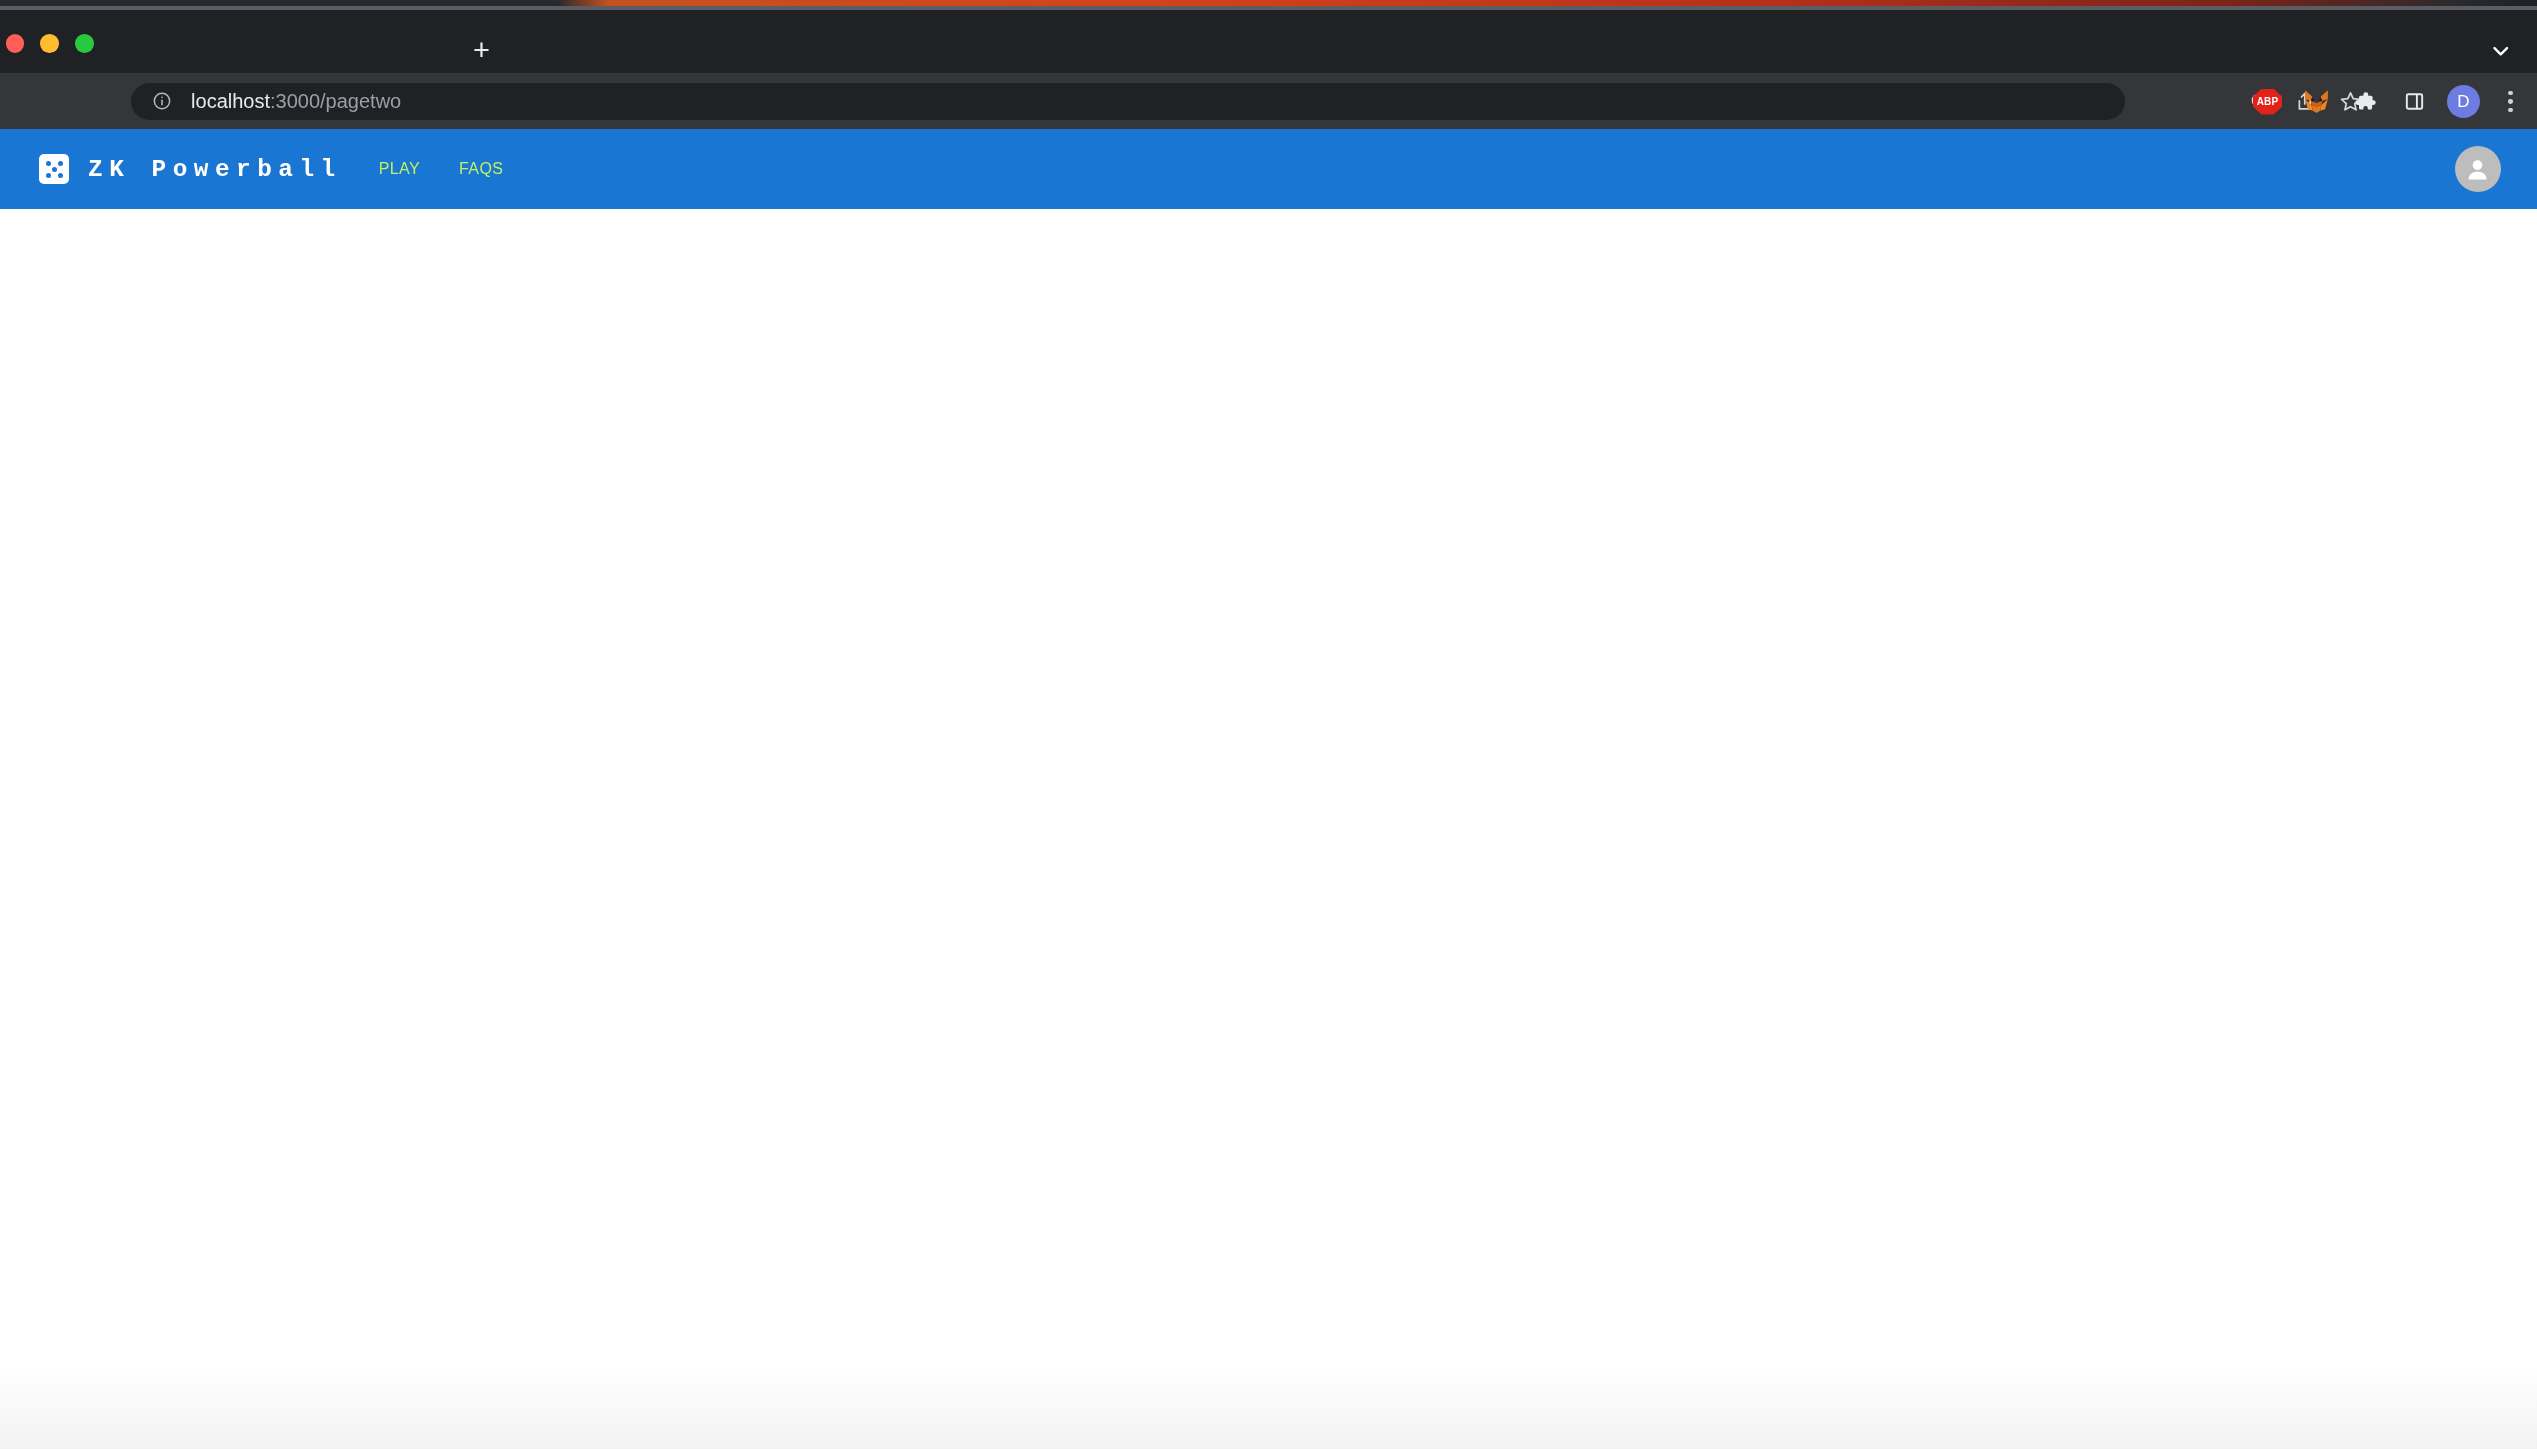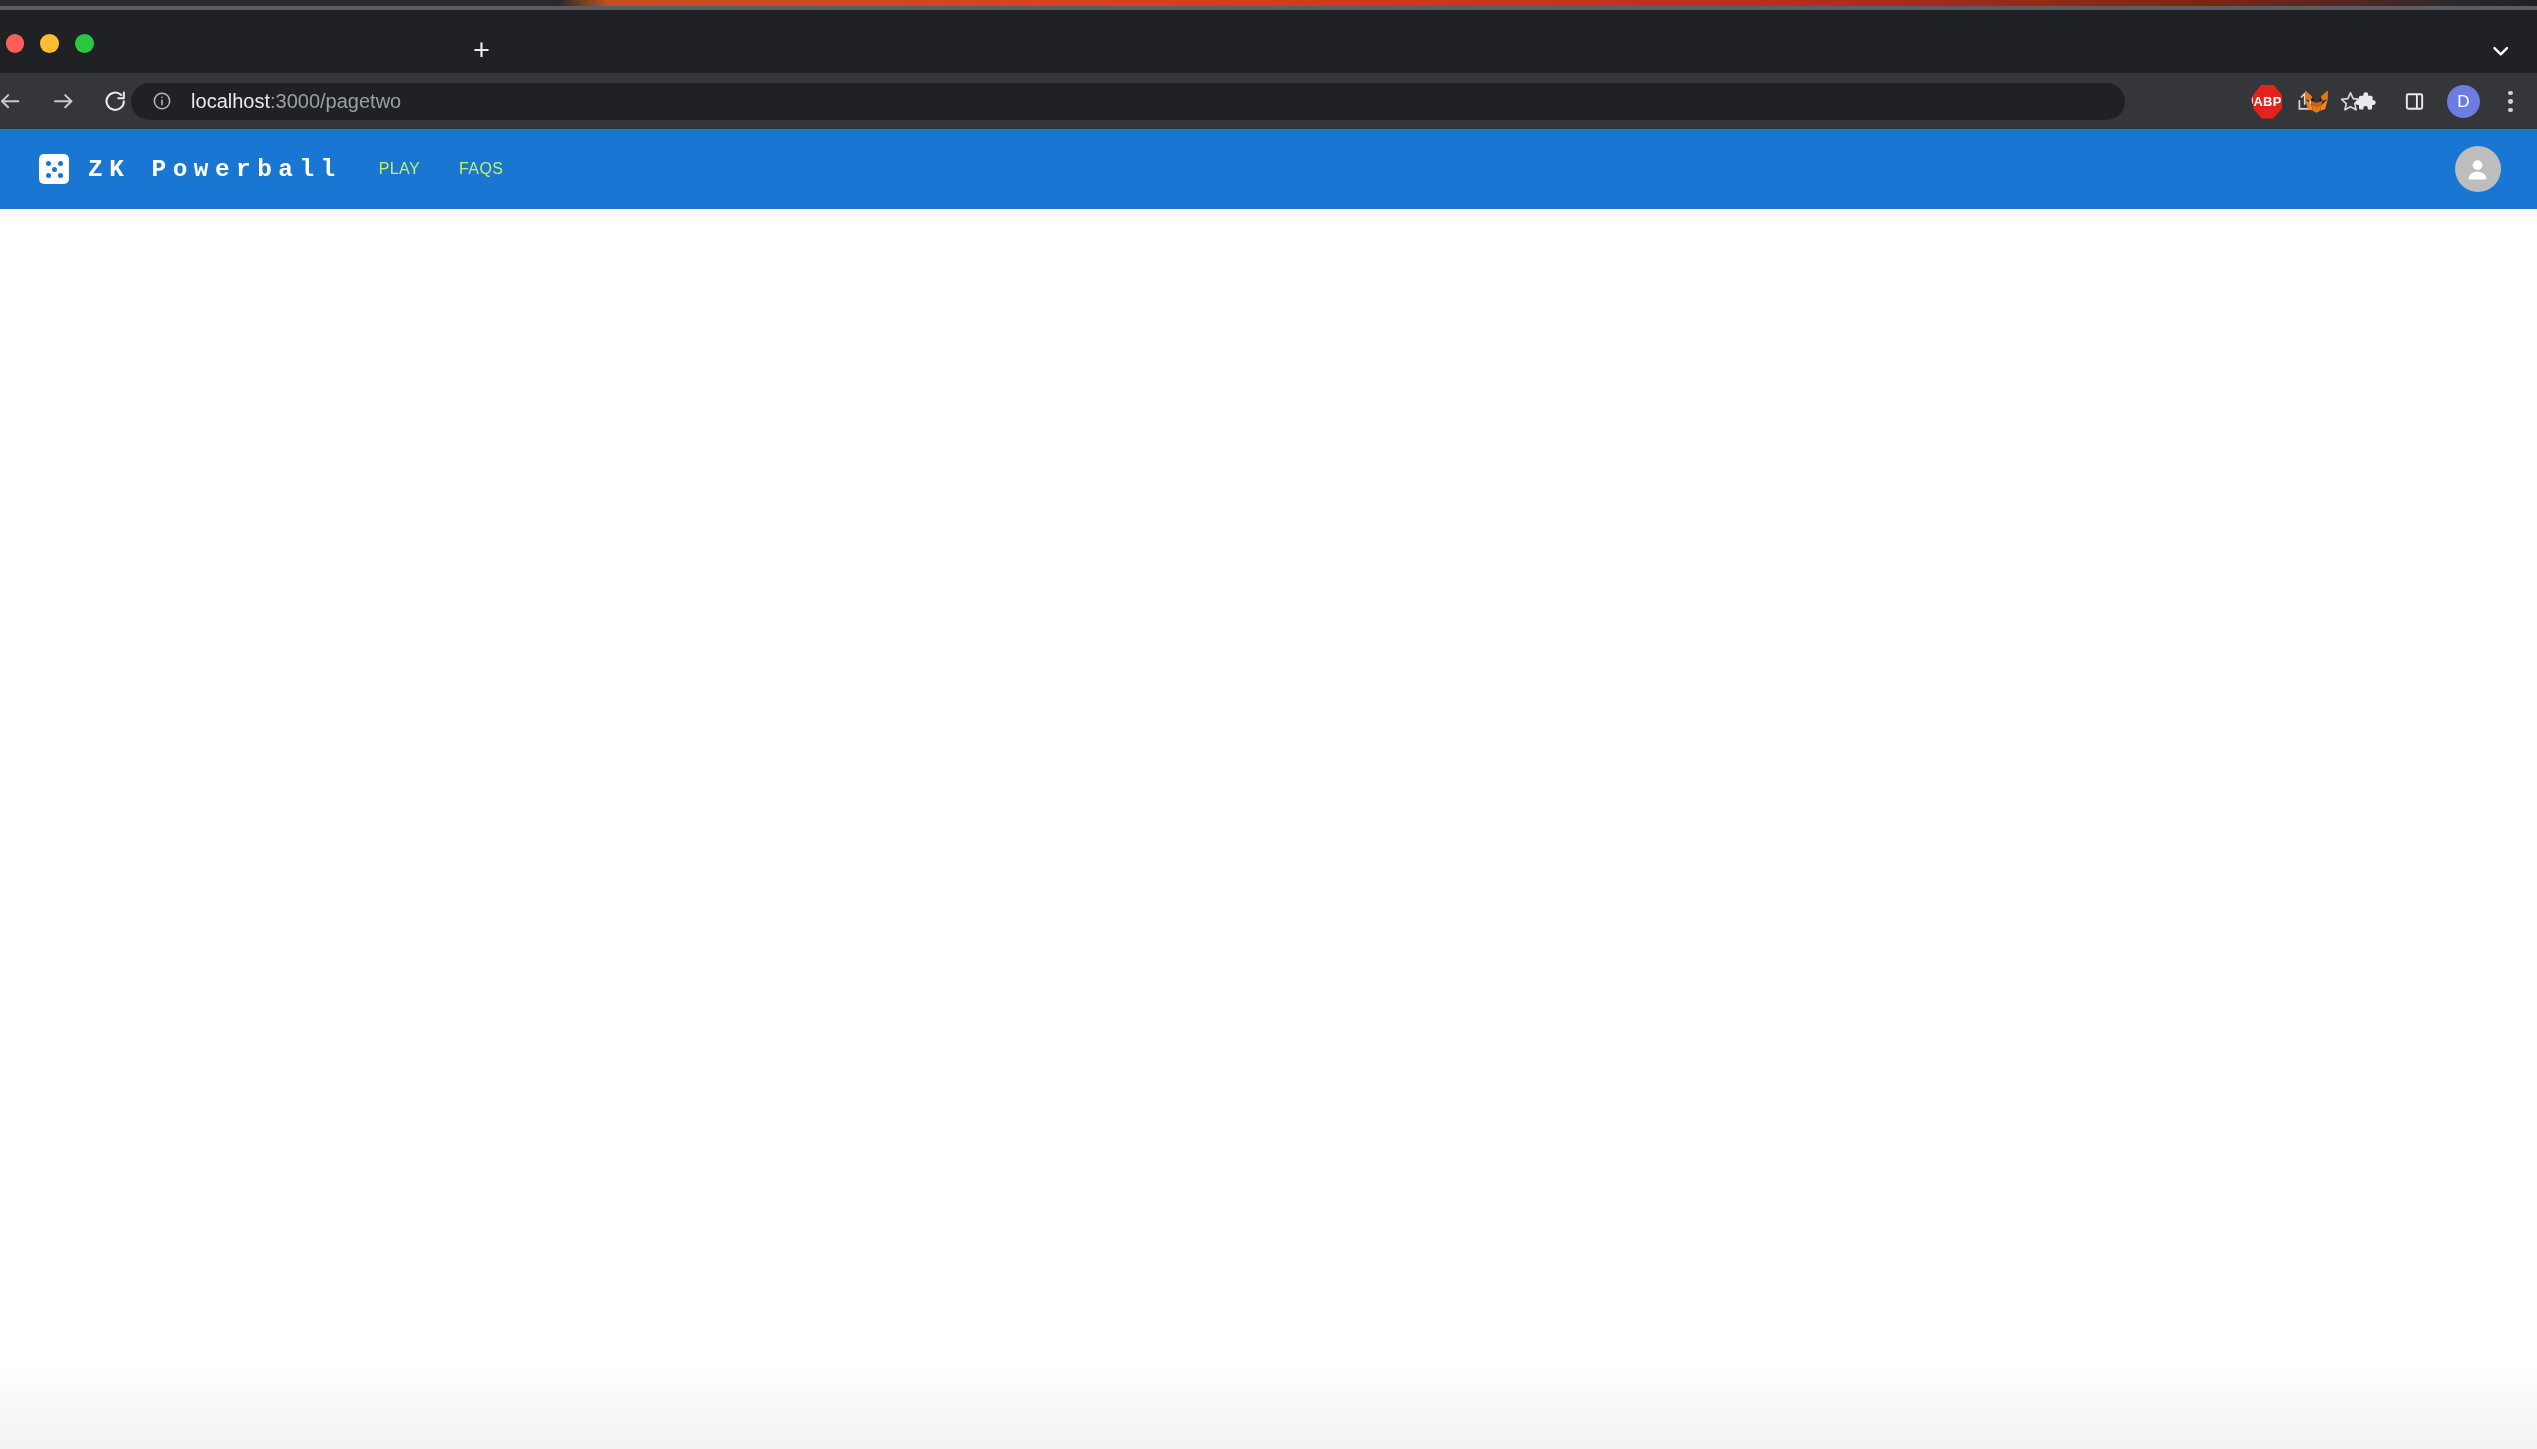--- a/index.html
+++ b/index.html
@@ -73,21 +73,21 @@
   .tablist-chevron{
     position:absolute; top:24.4px; right:21.5px;
     width:32px; height:32px;
     display:flex; align-items:center; justify-content:center;
   }
 
   
   .toolbar{
     position:absolute; top:63px; left:0; width:2538px; height:56px;
     background:#35363a;
-    display:flex; align-items:center;
+    display:flex; align-items:center;flex-direction:column;
   }
   .nav-btn{
     width:44px; height:44px; flex:0 0 auto;
     display:flex; align-items:center; justify-content:center;
   }
   .urlbar{
     position:absolute; left:131px; top:10px;
     width:1994px; height:37px;
     background:#202124;
     border-radius:18.7px;
@@ -115,23 +115,23 @@
   .ext-icons{
     position:absolute; right:13px; top:8.6px;
     height:40px; display:flex; align-items:center; gap:16px;
   }
   .ext{
     width:33px; height:33px;
     display:flex; align-items:center; justify-content:center;
     flex:0 0 auto;
   }
   .abp{
-    width:29px; height:34px; background:#e2231a;
+    width:29px; height:26px; background:#e2231a;
     clip-path:polygon(30% 0,70% 0,100% 30%,100% 70%,70% 100%,30% 100%,0 70%,0 30%);
-    color:#fff; font-size:13px; font-weight:bold;
+    color:#fff; font-size:10px; font-weight:bold;
     display:flex; align-items:center; justify-content:center;
     letter-spacing:0.2px;
   }
   .profile-av{
     width:33px; height:33px; border-radius:50%;
     background:#6d7ce0; color:#fff;
     font-size:17px; display:flex; align-items:center; justify-content:center;
   }
   .kebab{
     width:29px; height:33px;

